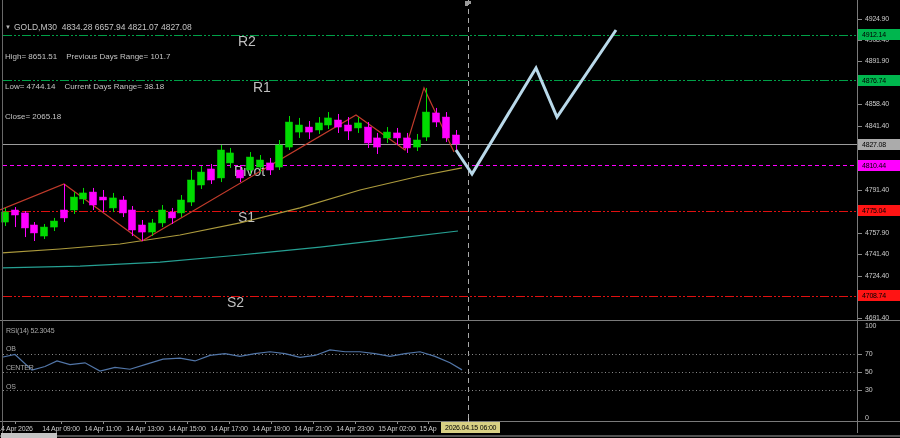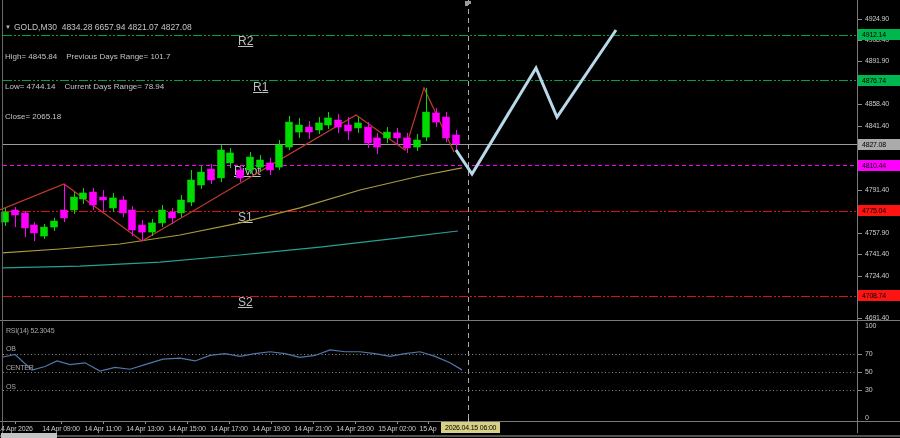--- a/index.html
+++ b/index.html
@@ -5,41 +5,41 @@
   html,body{margin:0;padding:0;background:#1a1a1a;}
   .screen{position:relative;width:900px;height:438px;background:#000;overflow:hidden;
           font-family:"Liberation Sans",sans-serif;-webkit-font-smoothing:none;}
   .screen *{box-sizing:border-box;}
   svg.canvas{position:absolute;left:0;top:0;z-index:2;}
   .under-layer{position:absolute;left:0;top:0;width:100%;height:100%;z-index:1;}
   .over-layer{position:absolute;left:0;top:0;width:100%;height:100%;z-index:3;pointer-events:none;}
   .hdr{position:absolute;left:5px;top:2px;color:#c4c4c4;font-size:8px;line-height:10px;white-space:pre;}
   .hdr .sym{font-size:8.5px;}
   .hdr .tri{color:#b8b8b8;font-size:6px;vertical-align:1px;margin-right:3px;pointer-events:auto;cursor:pointer;}
-  .pivot-lbl{position:absolute;color:#bfbfbf;font-size:12px;line-height:8px;text-decoration:underline;}
+  .pivot-lbl{position:absolute;color:#bfbfbf;font-size:14px;line-height:8px;}
   .tick-lbl{position:absolute;left:865px;color:#cacaca;font-size:7px;line-height:8px;letter-spacing:-0.2px;white-space:nowrap;}
   .badge{position:absolute;left:858px;width:42px;height:11px;color:#000;font-size:7px;line-height:11px;
          padding-left:4px;letter-spacing:-0.2px;white-space:nowrap;z-index:4;}
   .rsi-lbl{position:absolute;left:6px;color:#a8a8a8;font-size:7px;line-height:8px;letter-spacing:-0.2px;}
   .time-lbl{position:absolute;top:424px;transform:translateX(-50%);color:#cacaca;font-size:7px;line-height:9px;
             letter-spacing:-0.2px;white-space:nowrap;}
   .time-hl{position:absolute;top:422px;height:11px;color:#000;font-size:7px;line-height:11px;padding:0 4px;
            letter-spacing:-0.2px;white-space:nowrap;z-index:4;}
 </style>
 </head>
 <body>
 
 <div class="screen">
 
   <div class="under-layer">
     <span class="pivot-lbl" style="left:238px;top:37px">R2</span>
     <span class="pivot-lbl" style="left:253px;top:83px">R1</span>
     <span class="pivot-lbl" style="left:234px;top:167px">Pivot</span>
     <span class="pivot-lbl" style="left:238px;top:213px">S1</span>
-    <span class="pivot-lbl" style="left:238px;top:298px">S2</span>
+    <span class="pivot-lbl" style="left:227px;top:298px">S2</span>
   </div>
 
   <svg class="canvas" id="chart-svg" width="900" height="438">
       <line x1="3" y1="35.5" x2="857" y2="35.5" stroke="#00a048" stroke-width="1" stroke-dasharray="9 2 2 2 2 2"></line>
       <line x1="3" y1="80.5" x2="857" y2="80.5" stroke="#00a048" stroke-width="1" stroke-dasharray="9 2 2 2 2 2"></line>
       <line x1="3" y1="165.5" x2="857" y2="165.5" stroke="#ff00ff" stroke-width="1" stroke-dasharray="4 3"></line>
       <line x1="3" y1="211.5" x2="857" y2="211.5" stroke="#e01010" stroke-width="1" stroke-dasharray="9 2 2 2 2 2"></line>
       <line x1="3" y1="296.5" x2="857" y2="296.5" stroke="#e01010" stroke-width="1" stroke-dasharray="9 2 2 2 2 2"></line>
       <line x1="3" y1="144.5" x2="857" y2="144.5" stroke="#9c9c9c" stroke-width="1"></line>
       <line x1="468.5" y1="0" x2="468.5" y2="421" stroke="#a9a9a9" stroke-width="1" stroke-dasharray="5 4"></line>
@@ -179,22 +179,22 @@
       <line x1="313.5" y1="422" x2="313.5" y2="424" stroke="#909090" stroke-width="1"></line>
       <line x1="355.5" y1="422" x2="355.5" y2="424" stroke="#909090" stroke-width="1"></line>
       <line x1="397.5" y1="422" x2="397.5" y2="424" stroke="#909090" stroke-width="1"></line>
       <line x1="428.5" y1="422" x2="428.5" y2="424" stroke="#909090" stroke-width="1"></line>
       <line x1="468.5" y1="418" x2="468.5" y2="424" stroke="#c0c0c0" stroke-width="1"></line>
     </svg>
 
   <div class="over-layer">
     <div class="hdr">
       <div class="sym"><span class="tri">▼</span><span>GOLD,M30  4834.28 6657.94 4821.07 4827.08</span></div>
-      <div><span>High= 4845.84</span>    <span>Previous Days Range= 101.7</span></div>
-      <div><span>Low= 4744.14</span>    <span>Current Days Range= 78.94</span></div>
+      <div><span>High= 8651.51</span>    <span>Previous Days Range= 101.7</span></div>
+      <div><span>Low= 4744.14</span>    <span>Current Days Range= 38.18</span></div>
       <div><span>Close= 2065.18</span></div>
     </div>
 
     <span class="rsi-lbl" style="top:327px">RSI(14) 52.3045</span>
     <span class="rsi-lbl" style="top:345px">OB</span>
     <span class="rsi-lbl" style="top:364px">CENTER</span>
     <span class="rsi-lbl" style="top:383px">OS</span>
 
     <div id="price-axis-labels">
         <span class="tick-lbl" style="top:14.58974358974396px">4924.90</span>

